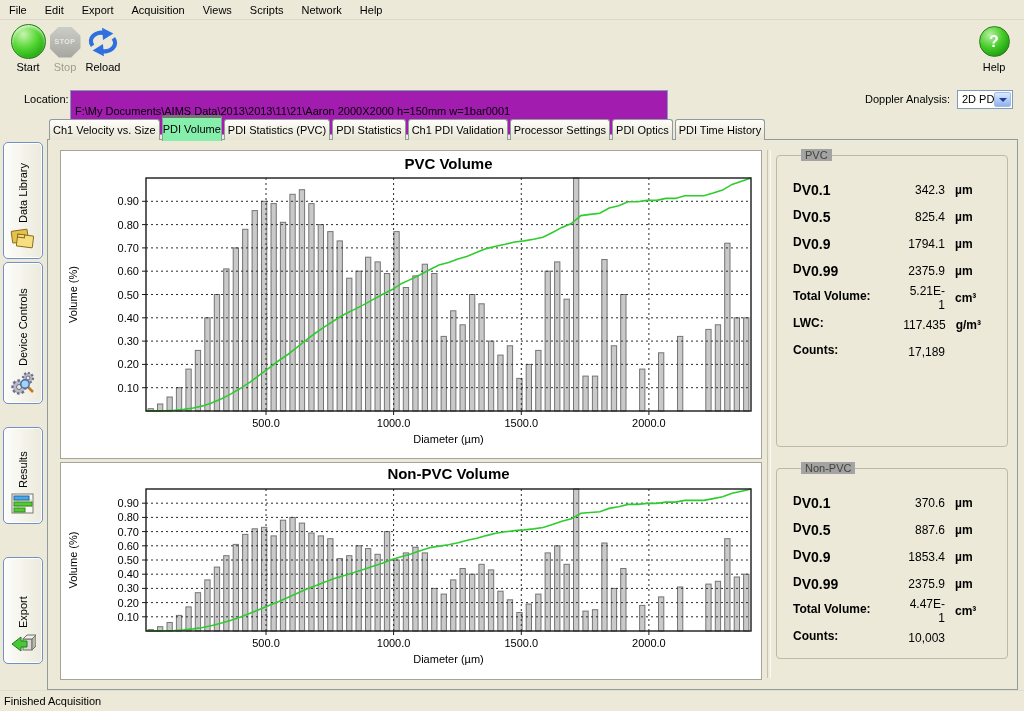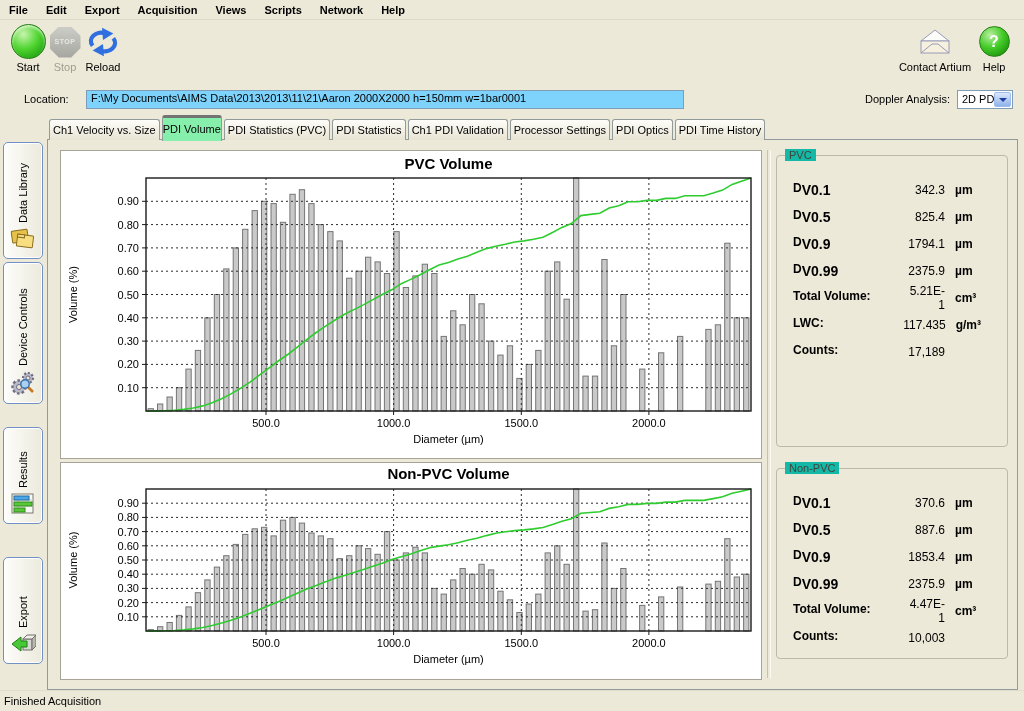--- a/index.html
+++ b/index.html
@@ -3,40 +3,40 @@
 <meta charset="utf-8">
 <style>
   html,body{margin:0;padding:0;}
   body{
     width:1024px;height:711px;position:relative;overflow:hidden;
     background:#ece9d8;color:#000;
     font-family:"Liberation Sans","DejaVu Sans",sans-serif;font-size:11px;
   }
   
   .menubar{position:absolute;left:0;top:0;width:1024px;height:19px;display:flex;align-items:center;
-    background:#ece9d8;border-bottom:1px solid #ddd9c8;font-weight:bold;}
+    background:#ece9d8;border-bottom:1px solid #ddd9c8;}
   .menu-item{padding:2px 9px;cursor:default;}
   
   .toolbar{position:absolute;left:0;top:20px;width:1024px;height:66px;}
   .tbtn{position:absolute;text-align:center;cursor:default;}
   .tbtn .tlabel{display:block;margin-top:2px;}
   .icon-start{width:33px;height:33px;margin:0 auto;border-radius:50%;
     background:radial-gradient(circle at 35% 28%, #c8f4ae, #52d632 45%, #1da00f 85%);
     border:1px solid #2a7d18;box-shadow:inset 0 2px 3px rgba(255,255,255,.7);}
   .icon-stop{width:31px;height:31px;margin:1px auto 0;position:relative;
     clip-path:polygon(30% 0,70% 0,100% 30%,100% 70%,70% 100%,30% 100%,0 70%,0 30%);
     background:linear-gradient(#cdcdc8,#a6a6a0);}
   .icon-stop span{position:absolute;left:0;right:0;top:11px;font-size:7px;font-weight:bold;
     color:#e7e7e2;letter-spacing:.5px;}
   .tbtn.disabled .tlabel{color:#9f9d90;}
   .icon-wrap{height:35px;display:flex;align-items:center;justify-content:center;}
   
   .loc-label{position:absolute;left:24px;top:93px;}
-  .loc-field{position:absolute;left:86px;top:90px;width:588px;height:15px;
-    background:#7dd3fc;border:1px solid #7f9db9;padding:1px 4px;white-space:nowrap;overflow:hidden;}
+  .loc-field{position:absolute;left:70px;top:90px;width:588px;height:15px;
+    background:#a21caf;border:1px solid #7f9db9;padding:14px 4px;white-space:nowrap;overflow:hidden;}
   .dop-label{position:absolute;right:74px;top:93px;text-align:center;}
   .dropdown{position:absolute;right:11px;top:90px;width:54px;height:17px;background:#fff;
     border:1px solid #7f9db9;}
   .dropdown .dval{position:absolute;left:4px;top:2px;}
   .dropdown .darrow{position:absolute;right:1px;top:1px;bottom:1px;width:15px;
     background:linear-gradient(#dce9fc,#aec8f2 60%,#8fb2e8);border:1px solid #9ebcf0;border-radius:2px;
     display:flex;align-items:center;justify-content:center;}
   .dropdown .darrow i{width:0;height:0;border-left:4px solid transparent;border-right:4px solid transparent;
     border-top:4px solid #1c3e9e;}
   
@@ -57,21 +57,21 @@
   
   .chart-panel{position:absolute;left:60px;width:700px;background:#fff;border:1px solid #a7a398;}
   #panel-pvc{top:150px;height:307px;}
   #panel-nonpvc{top:462px;height:216px;}
   .vsep{position:absolute;left:767px;top:150px;height:528px;width:2px;
     border-left:1px solid #c6c2b2;border-right:1px solid #fbfaf4;}
   
   .group{position:absolute;left:776px;width:230px;border:1px solid #bdb9a9;border-radius:4px;}
   #group-pvc{top:155px;height:290px;}
   #group-nonpvc{top:468px;height:189px;}
-  .group .legend{position:absolute;top:-7px;left:8px;background:#14b8a6;padding:0 4px;color:#43433b;}
+  .group .legend{position:absolute;top:-7px;left:24px;background:#a3a3a3;padding:0 4px;color:#43433b;}
   .grows{padding-top:20px;}
   .srow{height:27px;display:flex;align-items:center;padding:0 8px 0 16px;}
   .sl{width:112px;font-weight:bold;font-size:12px;}
   .sl sub{font-size:14px;font-weight:bold;}
   .sv{flex:1;text-align:right;font-size:12px;}
   .su{width:44px;margin-left:10px;font-weight:bold;font-size:12px;}
   
   .statusbar{position:absolute;left:0;bottom:0;width:1024px;height:20px;background:#ece9d8;
     border-top:1px solid #e2decd;}
   .statusbar span{position:absolute;left:4px;top:4px;}
@@ -108,30 +108,20 @@
   <div class="tbtn" style="left:82px;top:4px;width:42px;">
     <div class="icon-wrap">
       <svg width="34" height="32" viewBox="0 0 36 32">
         <path d="M7 20 A 11 9 0 0 1 21 7" fill="none" stroke="#2f6fe0" stroke-width="4.5"></path>
         <polygon points="17,1 29,7 18,14" fill="#2f6fe0"></polygon>
         <path d="M29 12 A 11 9 0 0 1 15 25" fill="none" stroke="#2f6fe0" stroke-width="4.5"></path>
         <polygon points="19,31 7,25 18,18" fill="#2f6fe0"></polygon>
       </svg>
     </div>
     <span class="tlabel">Reload</span>
-  </div>
-  <div class="tbtn" style="left:896px;top:4px;width:78px;">
-    <div class="icon-wrap">
-      <svg width="36" height="28" viewBox="0 0 36 28">
-        <polygon points="4,13 18,2 32,13" fill="#fdfdfa" stroke="#9a9ab8"></polygon>
-        <rect x="4" y="13" width="28" height="12" fill="#f6f1de" stroke="#9a9ab8"></rect>
-        <polyline points="4,25 15,16 21,16 32,25" fill="none" stroke="#9a9ab8"></polyline>
-      </svg>
-    </div>
-    <span class="tlabel">Contact Artium</span>
   </div>
   <div class="tbtn" style="left:975px;top:4px;width:38px;">
     <div class="icon-wrap">
       <div style="width:29px;height:29px;border-radius:50%;
         background:radial-gradient(circle at 35% 28%, #b9efa2, #45cc28 45%, #1a930d 85%);
         border:1px solid #2a7d18;color:#fff;font-weight:bold;font-size:16px;line-height:29px;text-align:center;">?</div>
     </div>
     <span class="tlabel">Help</span>
   </div>
 </div>

